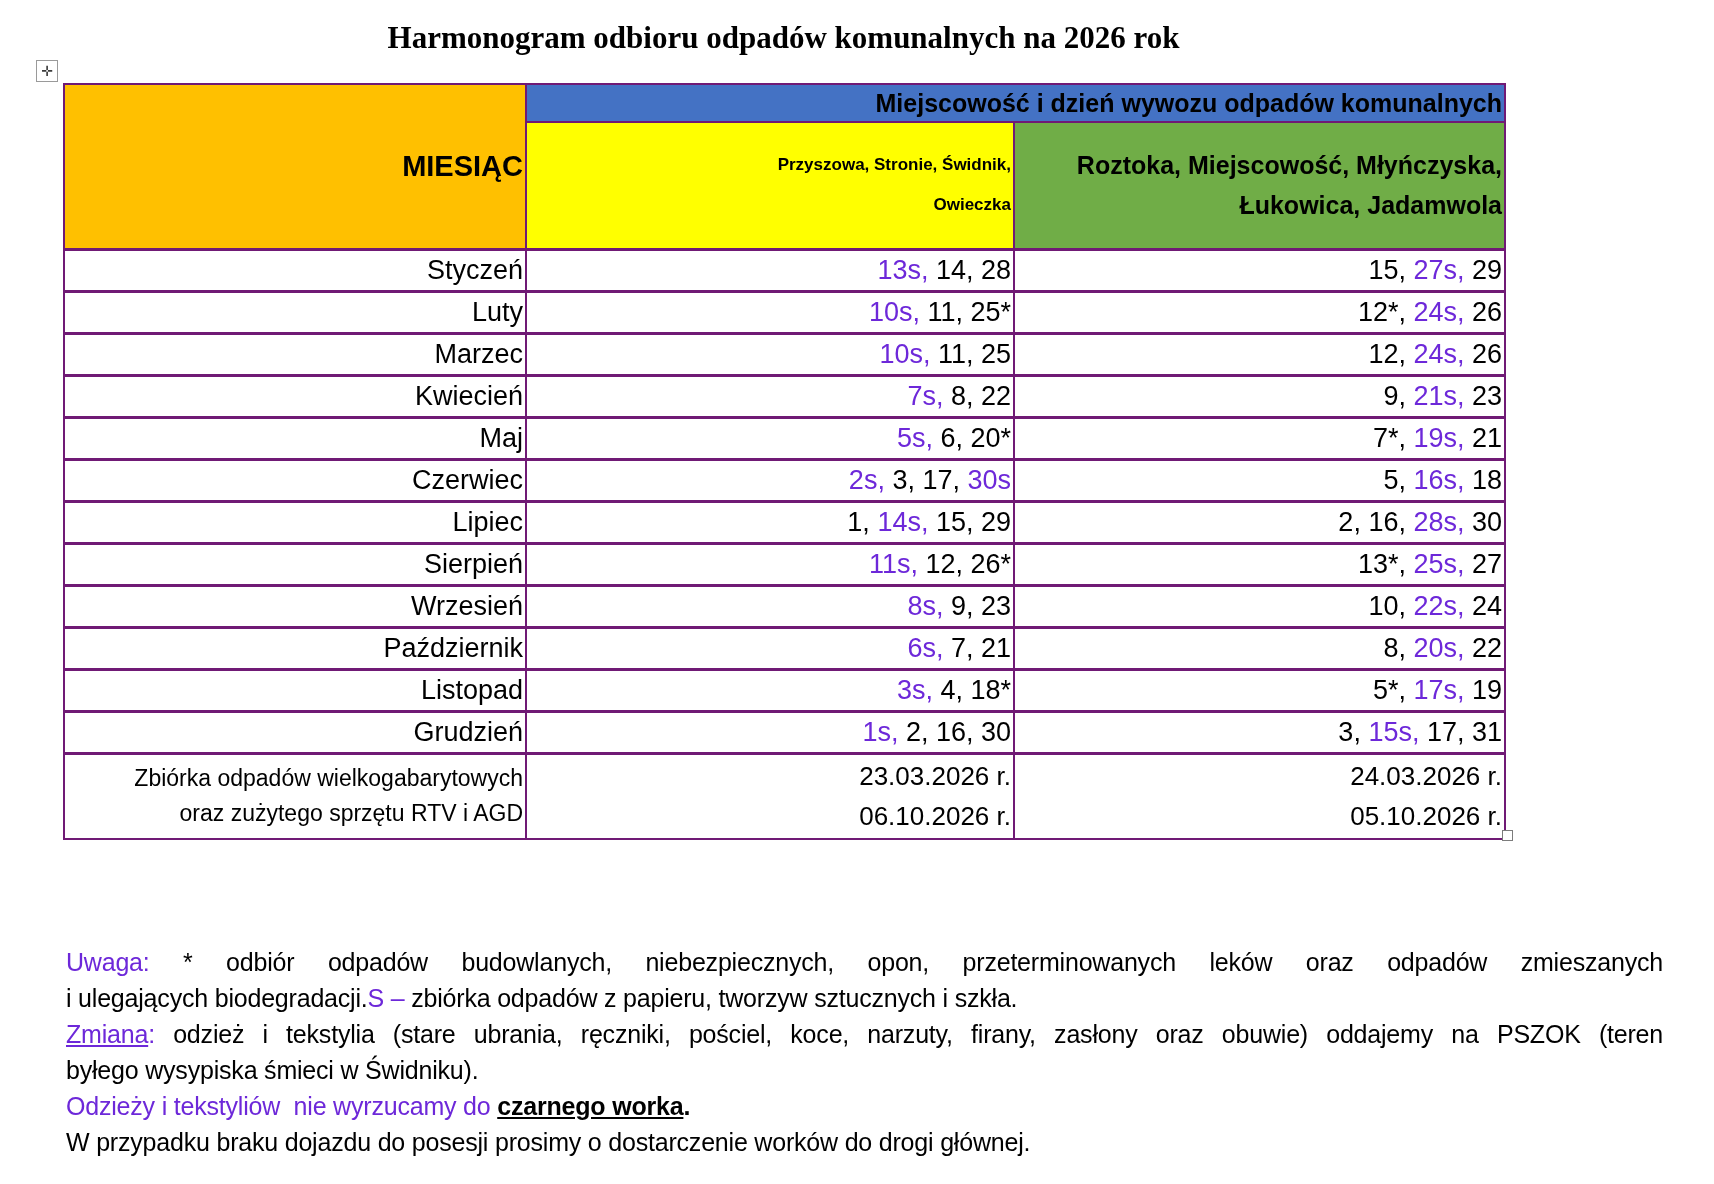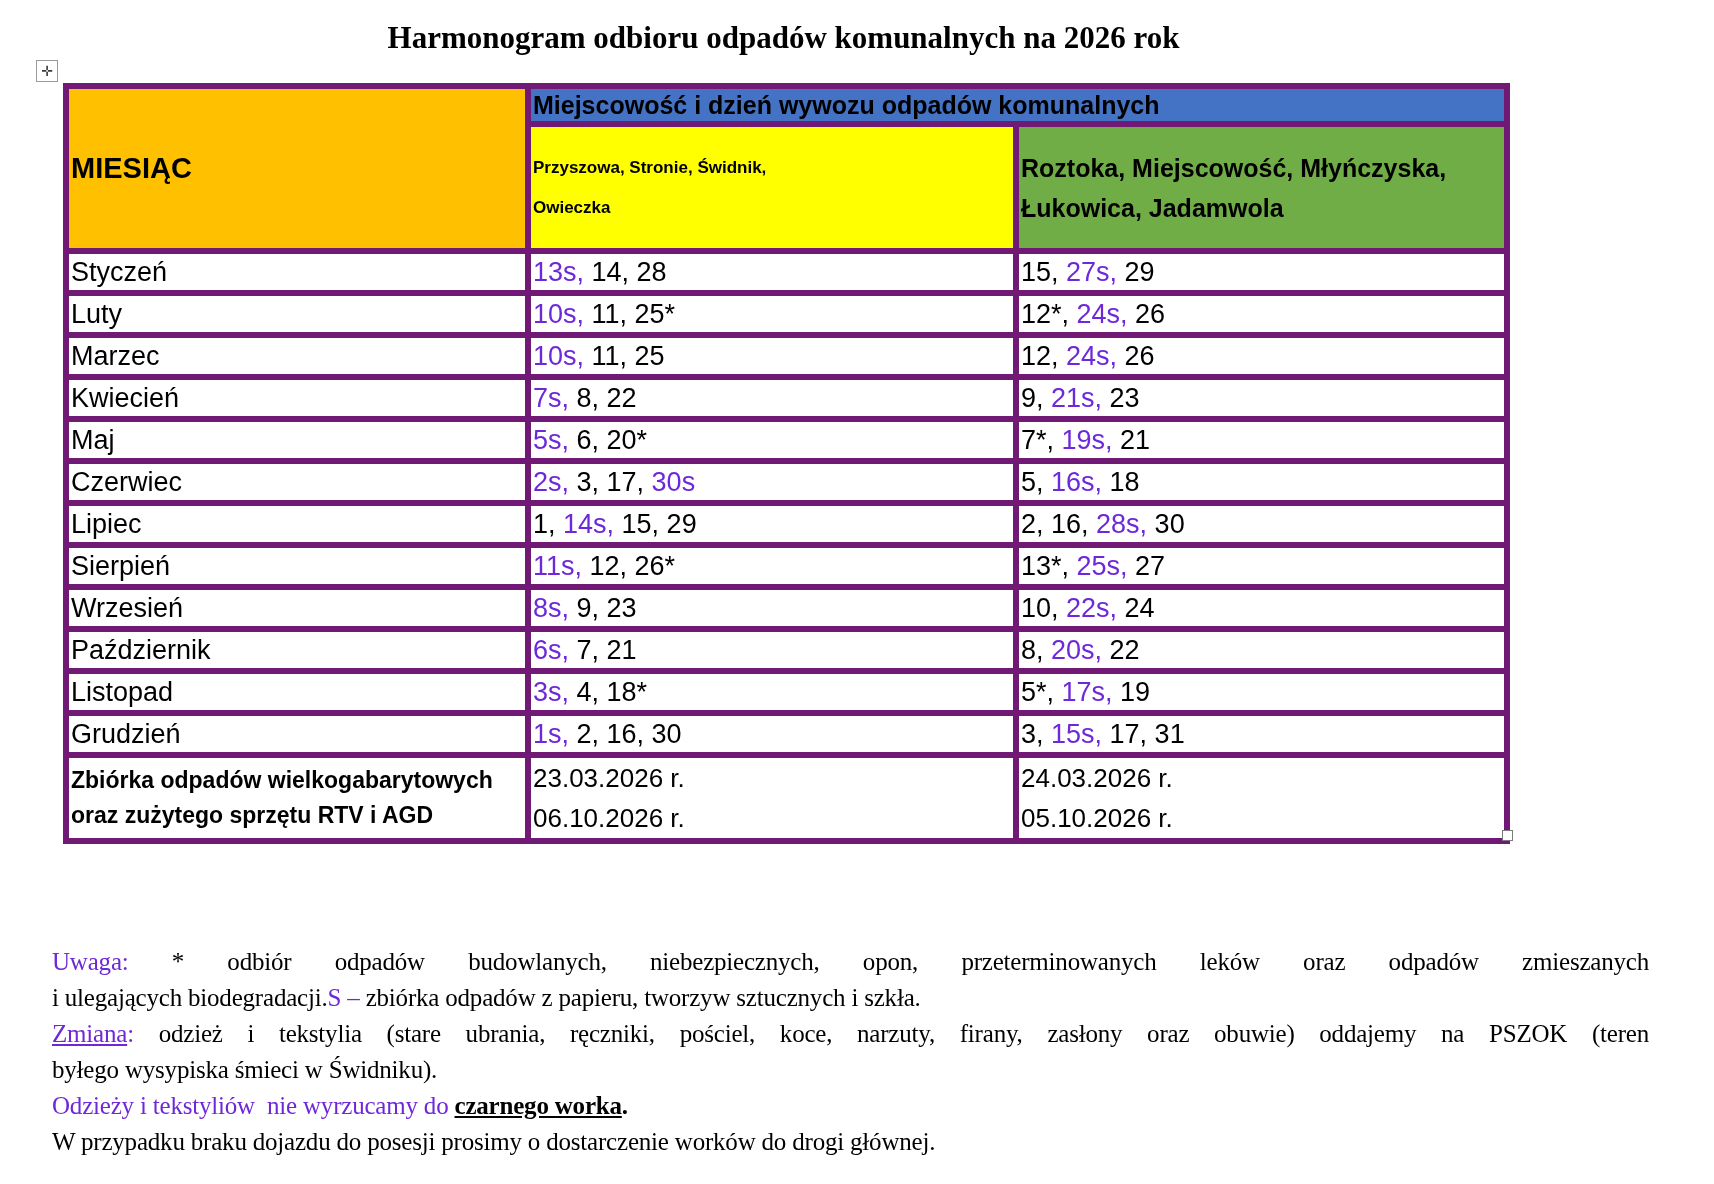--- a/index.html
+++ b/index.html
@@ -11,44 +11,44 @@
 
   .move-handle { position:absolute; left:36px; top:60px; width:20px; height:20px;
                  border:1px solid #9a9a9a; background:#fff; display:flex; align-items:center;
                  justify-content:center; font-size:14px; color:#3c3c3c; line-height:1; }
 
   .resize-handle { position:absolute; left:1502px; top:830px; width:9px; height:9px;
                    border:1px solid #7c7c7c; background:#fff; }
 
   table.sched { position:absolute; left:63px; top:83px; width:1441px;
                 border-collapse:collapse; table-layout:fixed; }
-  table.sched th, table.sched td { border:6px solid #701a75; padding:0 2px; text-align:left;
+  table.sched th, table.sched td { border:2px solid #701a75; padding:0 2px; text-align:right;
                 vertical-align:middle; overflow:hidden; }
   tr.r-group { height:38px; }
   tr.r-sub   { height:127px; }
   th.c-month { background:#FFC000; font-size:29px; font-weight:bold; }
   th.c-group { background:#4472C4; font-size:25px; font-weight:bold; }
   th.c-yellow{ background:#FFFF00; font-size:17px; font-weight:bold; line-height:40px; border-top-width:3px;}
   th.c-green { background:#70AD47; font-size:25px; font-weight:bold; line-height:40px; border-top-width:3px;}
 
   tbody.months tr { height:42px; }
   tbody.months td { font-size:27px; border-top-width:3px; }
   td.mname { font-size:27px; }
 
   tbody.special tr { height:86px; }
   tbody.special td { border-top-width:3px; }
-  .sp-label { font-weight:bold; font-size:23px; line-height:35px; }
+  .sp-label { font-weight:normal; font-size:23px; line-height:35px; }
   .sp-date  { font-size:26px; line-height:40px; }
 
   .red { color:#6d28d9; }
   .b   { font-weight:bold; }
   .u   { text-decoration:underline; }
 
-  .notes { position:absolute; left:52px; top:944px; width:1597px;
-           font-size:25px; line-height:36px; letter-spacing:-0.2px;font-family:Liberation Serif, serif; }
+  .notes { position:absolute; left:66px; top:944px; width:1597px;
+           font-size:25px; line-height:36px; letter-spacing:-0.2px; }
   .jline { text-align:justify; text-align-last:justify; }
   .fline { display:flex; justify-content:flex-start; }
   .notes div { white-space:pre-wrap; }
 </style>
 </head>
 <body>
 
 <div id="page">
 
   <div class="title">Harmonogram odbioru odpadów komunalnych na 2026 rok</div>

